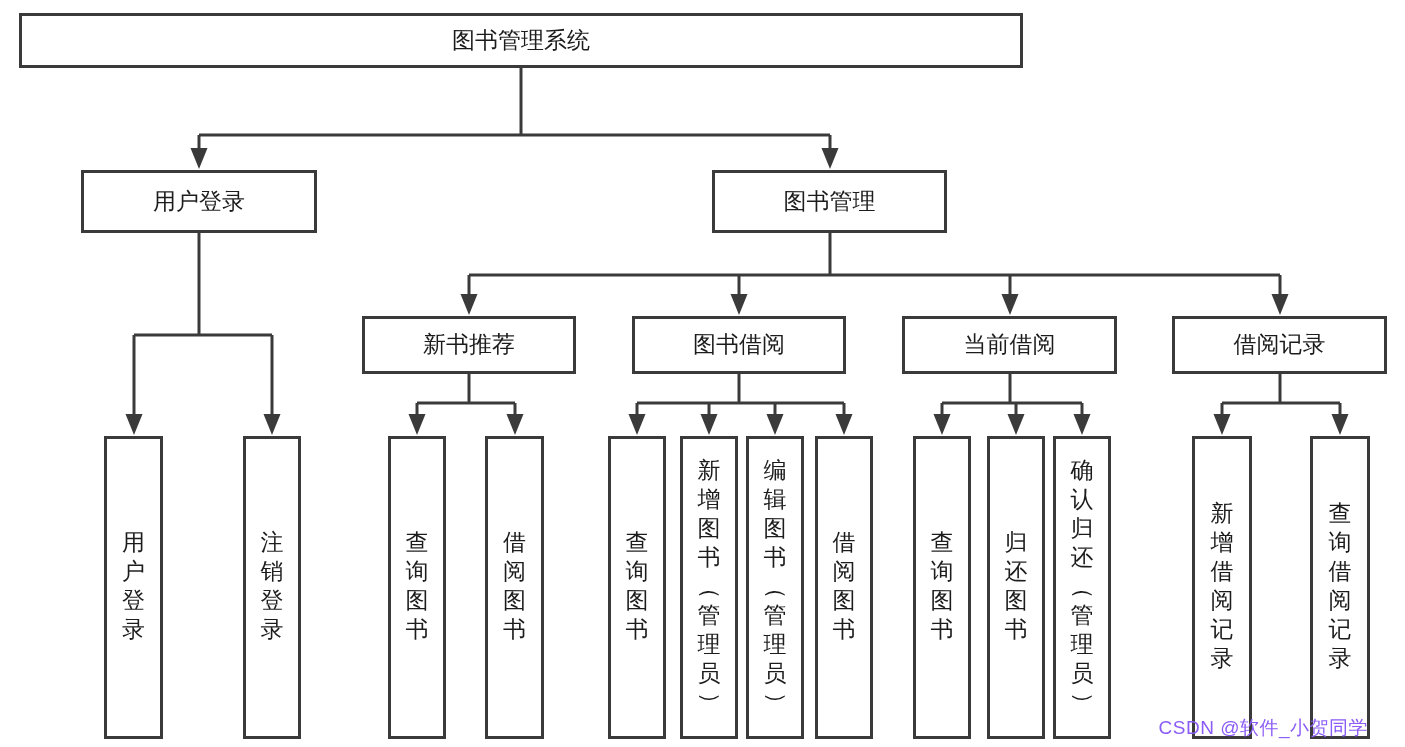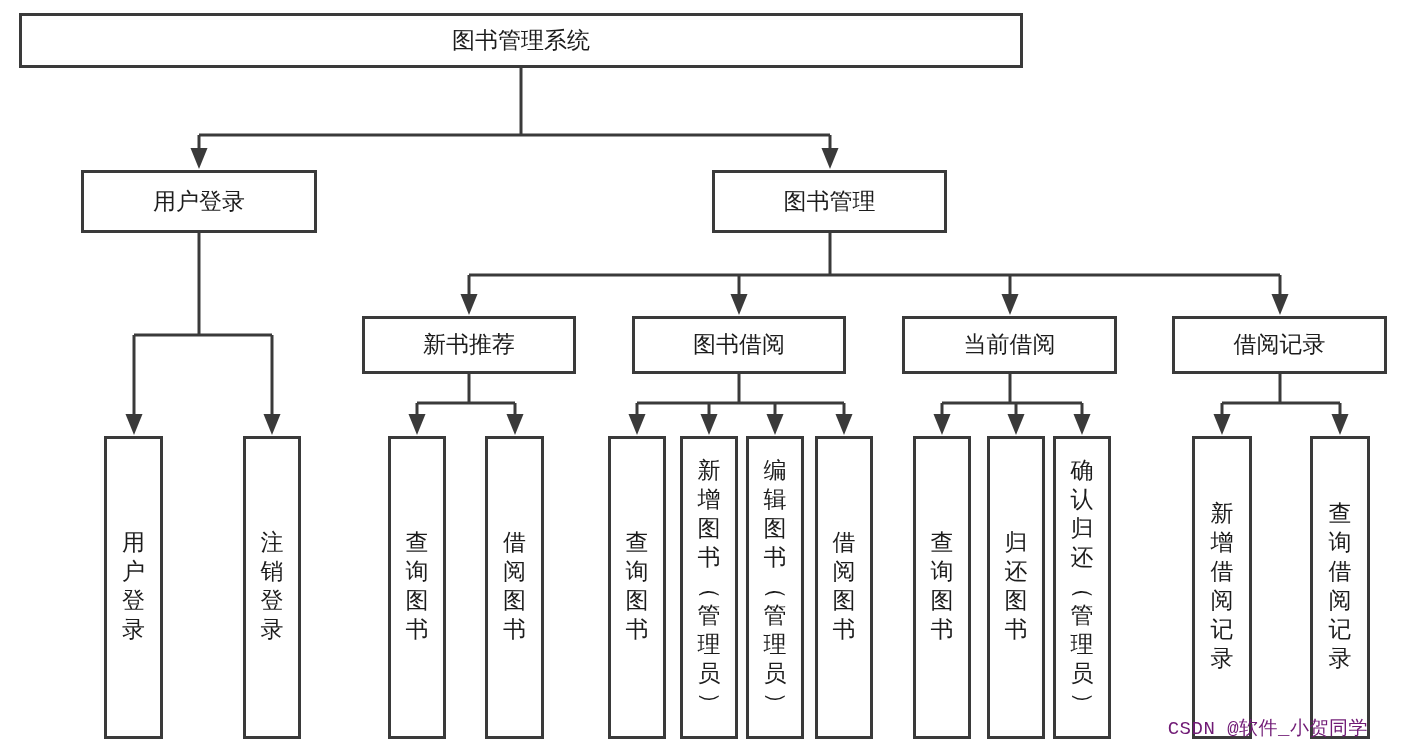--- a/index.html
+++ b/index.html
@@ -45,23 +45,23 @@
     stroke-linecap: butt;
   }
   .arrow-head {
     fill: #3a3a3a;
     stroke: none;
   }
   .watermark {
     position: absolute;
     right: 14px;
     bottom: 6px;
-    font-family: Liberation Mono, monospace;
+    font-family: Liberation Sans, sans-serif;
     font-size: 19px;
-    color: #701a75;
+    color: #8b5cf6;
     letter-spacing: 0.5px;
     white-space: nowrap;
     pointer-events: none;
     margin-left: 23px;
   }
 </style>
 </head>
 <body>
 
 <div id="diagram-root">

